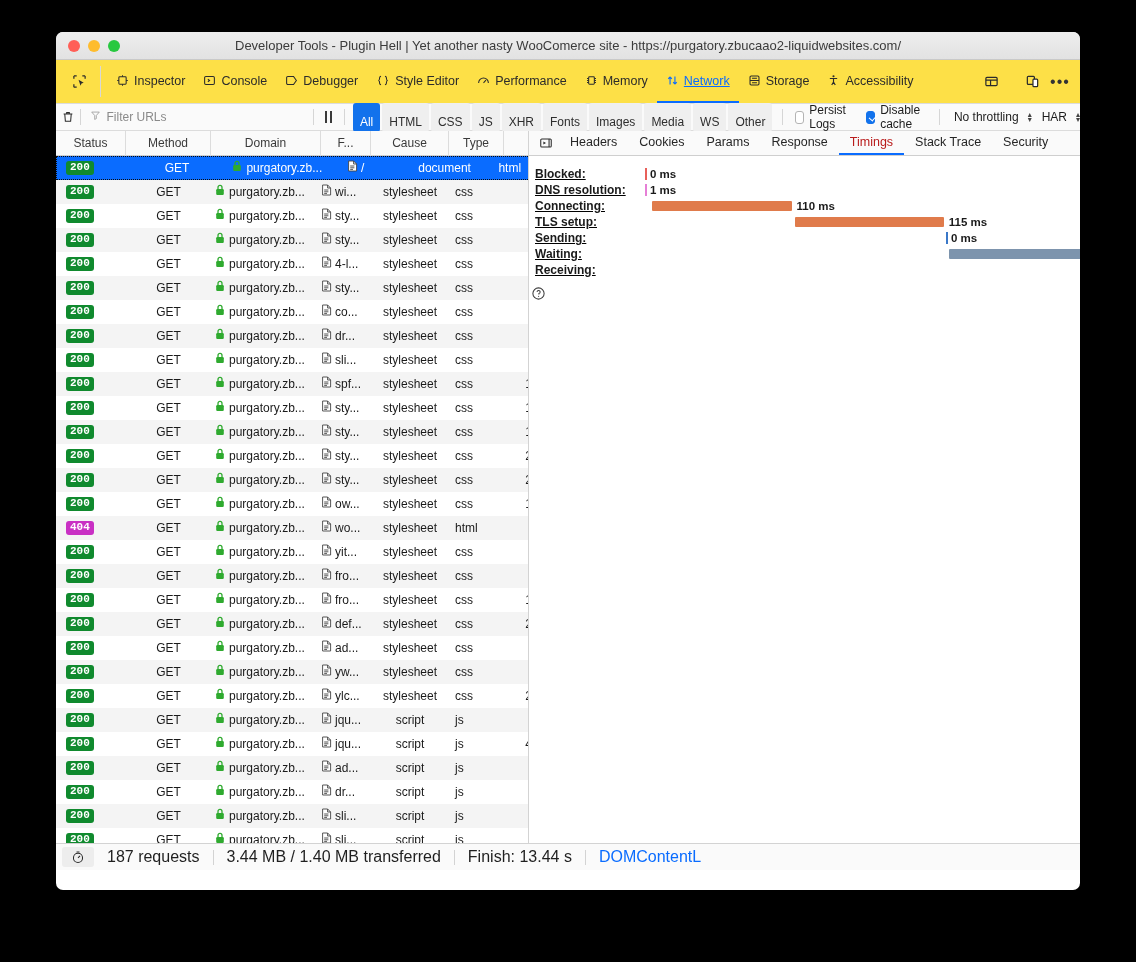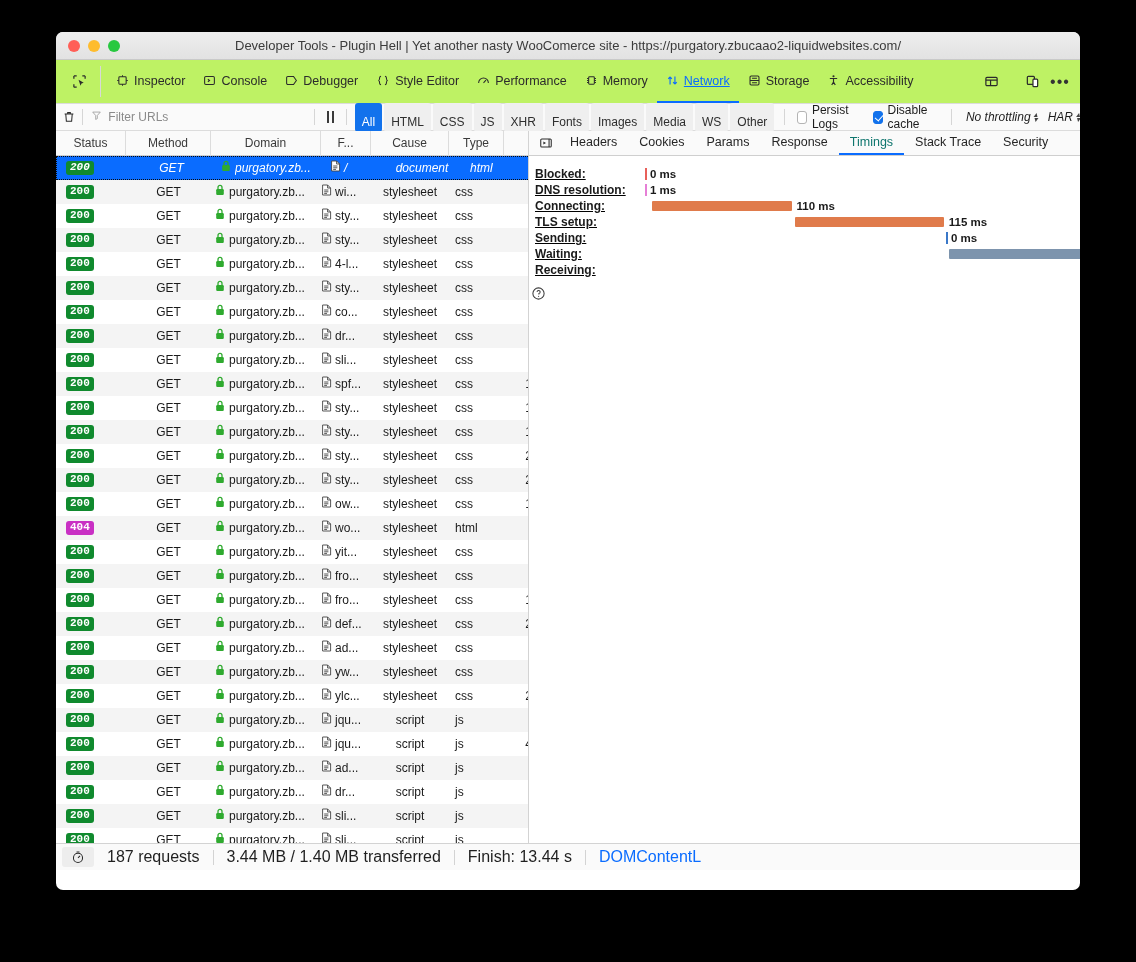--- a/index.html
+++ b/index.html
@@ -35,21 +35,21 @@
   .dot.green  { background: #28c840; }
   .title-text {
     position: absolute; left: 0; right: 0; text-align: center;
     font-size: 13px; color: #3b3b3b; pointer-events: none;
     white-space: nowrap;
   }
 
   
   .tabbar {
     height: 44px;
-    background: #bef264;
+    background: #fde047;
     border-bottom: 1px solid #dcdcdc;
     display: flex; align-items: stretch;
     padding-left: 8px;
   }
   .picker-btn {
     display: flex; align-items: center; justify-content: center;
     width: 30px; align-self: center; height: 24px;
     border-radius: 3px;
   }
   .tb-sep {
@@ -104,21 +104,21 @@
     background: #1272ec; border-color: #1272ec;
     position: relative;
   }
   .box.on::after {
     content: ""; position: absolute;
     left: 3.5px; top: 0.5px; width: 4px; height: 8px;
     border: solid #fff; border-width: 0 1.8px 1.8px 0;
     transform: rotate(42deg);
   }
   .selects { display: flex; align-items: center; gap: 10px; padding-left: 14px; font-size: 12px; color: #1d1d1d; }
-  .sel { display: flex; align-items: center; gap: 3px; white-space: nowrap; font-style: italic; }
+  .sel { display: flex; align-items: center; gap: 9px; white-space: nowrap; }
   .updown { display: inline-flex; flex-direction: column; line-height: 5px; font-size: 8px; color: #444; }
 
   
   .body-split { display: flex; height: 712px; }
 
   .list-pane {
     width: 473px; flex: 0 0 473px;
     overflow: hidden; position: relative;
     border-right: 1px solid #d3d3d3;
     background: #fff;
@@ -181,21 +181,21 @@
   .detail-tabs {
     height: 25px; display: flex; align-items: stretch;
     background: #fafafa; border-bottom: 1px solid #cfcfcf;
     font-size: 12.5px; padding-left: 4px;
   }
   .play-btn { display: flex; align-items: center; padding: 0 6px; }
   .dtab {
     display: flex; align-items: center; padding: 0 11px;
     color: #262626; border-bottom: 2px solid transparent; white-space: nowrap;
   }
-  .dtab.active { color: #0f766e; border-bottom-color: #0a6cff; }
+  .dtab.active { color: #b91c1c; border-bottom-color: #0a6cff; }
 
   .timings { padding: 10px 0 0 6px; font-size: 12px; }
   .trow { display: flex; align-items: center; height: 16px; margin-bottom: 0px; text-decoration: underline; }
   .tlabel { width: 110px; font-weight: bold; color: #1a1a1a; }
   .ttrack { position: relative; flex: 1; height: 16px; }
   .tbar { position: absolute; top: 3px; height: 10px; border-radius: 1px; }
   .ttick { position: absolute; top: 2px; width: 2px; height: 12px; }
   .tval { position: absolute; top: 0; font-size: 11.5px; font-weight: bold; color: #1a1a1a; line-height: 16px; }
   .help { margin: 8px 0 0 2px; }
 

